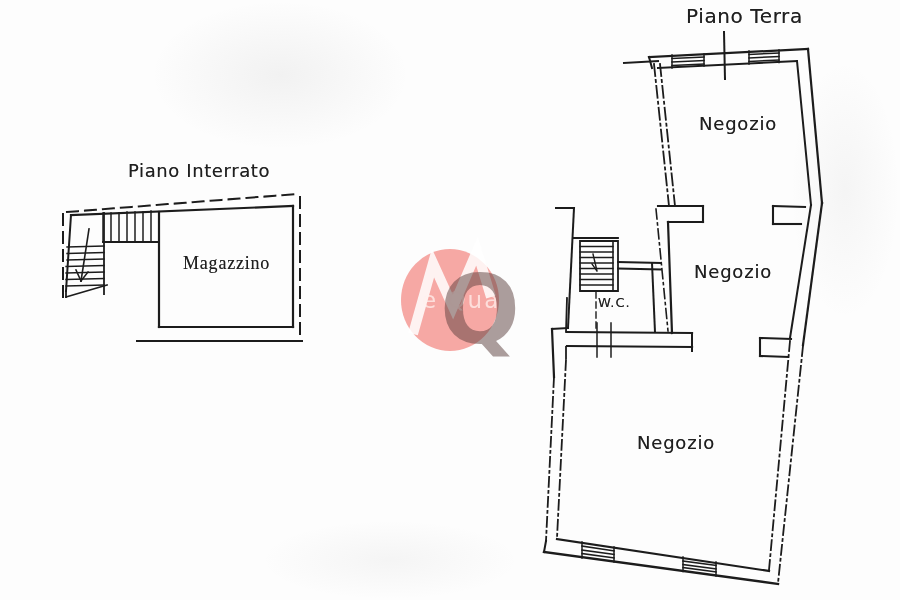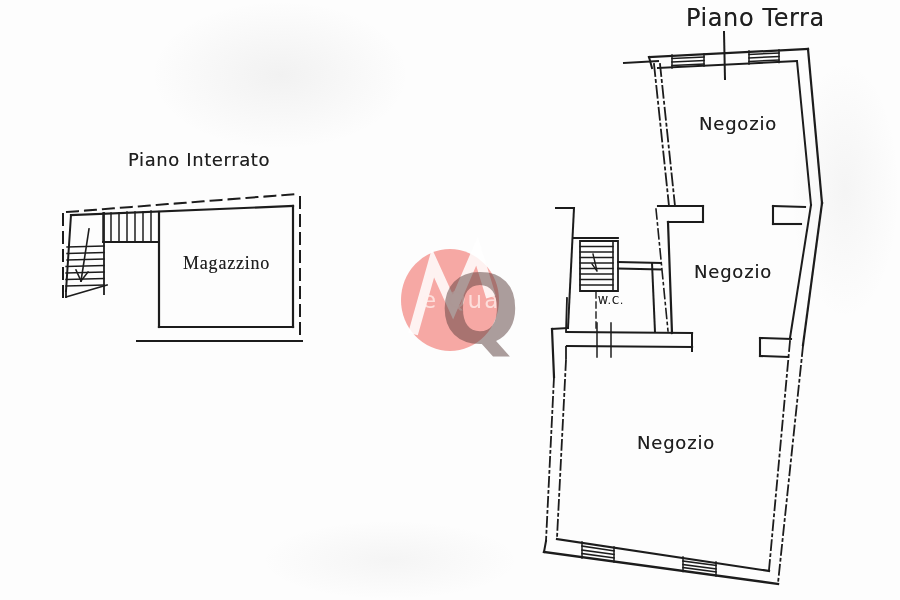--- a/index.html
+++ b/index.html
@@ -5,26 +5,26 @@
   html,body{margin:0;padding:0;background:#e8e8e8;}
   #canvas{
     position:relative;width:900px;height:600px;background:#fdfdfd;
     overflow:hidden;font-family:"DejaVu Sans","Liberation Sans",sans-serif;
   }
   #plan-svg{position:absolute;left:0;top:0;}
   .room-label{
     position:absolute;color:#1f1f1f;font-weight:500;white-space:nowrap;
     text-shadow:0 0 0.5px rgba(30,30,30,0.6);
   }
-  #lbl-interrato-title{left:128px;top:149px;font-size:18px;letter-spacing:0.6px;}
+  #lbl-interrato-title{left:128px;top:160px;font-size:18px;letter-spacing:0.6px;}
   #lbl-magazzino{left:183px;top:253px;font-size:18px;letter-spacing:0.8px;font-family:Liberation Serif, serif;}
-  #lbl-terra-title{left:686px;top:4px;font-size:24px;letter-spacing:0.6px;}
+  #lbl-terra-title{left:686px;top:4px;font-size:20px;letter-spacing:0.6px;}
   #lbl-negozio1{left:699px;top:113px;font-size:18px;letter-spacing:0.8px;}
   #lbl-negozio2{left:694px;top:261px;font-size:18px;letter-spacing:0.8px;}
-  #lbl-wc{left:598px;top:295px;font-size:10px;letter-spacing:1px;text-align:center;}
+  #lbl-wc{left:598px;top:295px;font-size:13px;letter-spacing:1px;text-align:center;}
   #lbl-negozio3{left:637px;top:432px;font-size:18px;letter-spacing:0.8px;}
   .shade{position:absolute;pointer-events:none;}
   #shade1{left:150px;top:0;width:260px;height:150px;
     background:radial-gradient(ellipse at center,rgba(90,90,90,0.07),rgba(0,0,0,0) 70%);}
   #shade2{left:790px;top:60px;width:110px;height:260px;
     background:radial-gradient(ellipse at center,rgba(90,90,90,0.05),rgba(0,0,0,0) 70%);}
   #shade3{left:260px;top:520px;width:260px;height:80px;
     background:radial-gradient(ellipse at center,rgba(90,90,90,0.05),rgba(0,0,0,0) 70%);}
 </style>
 </head>

